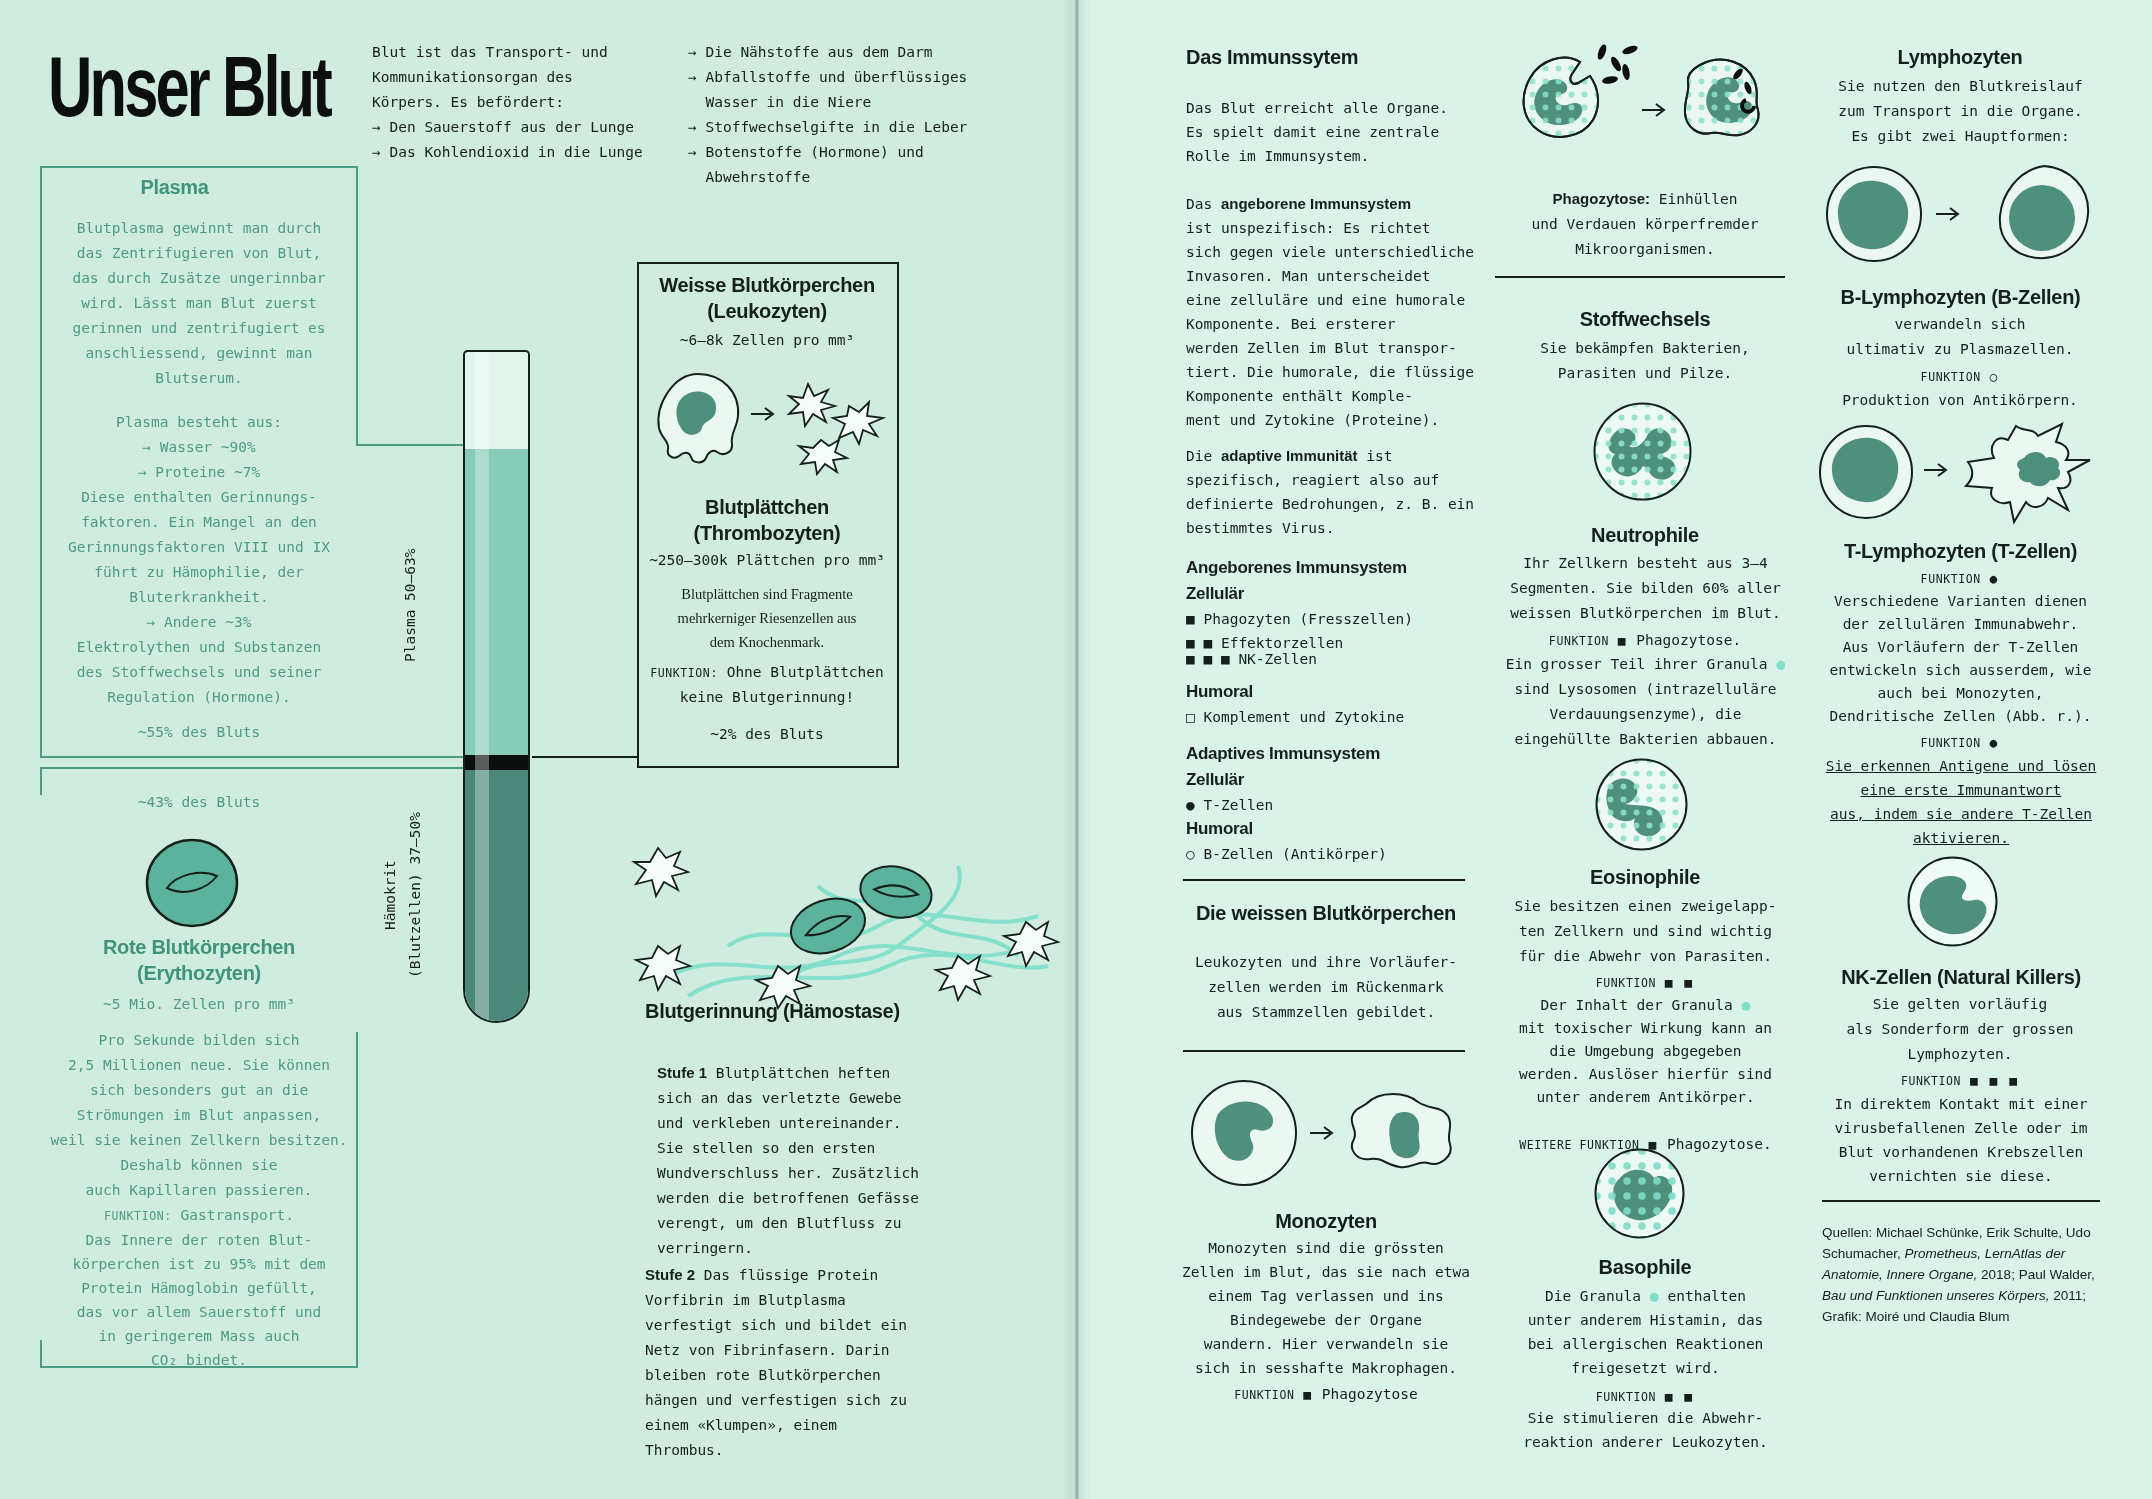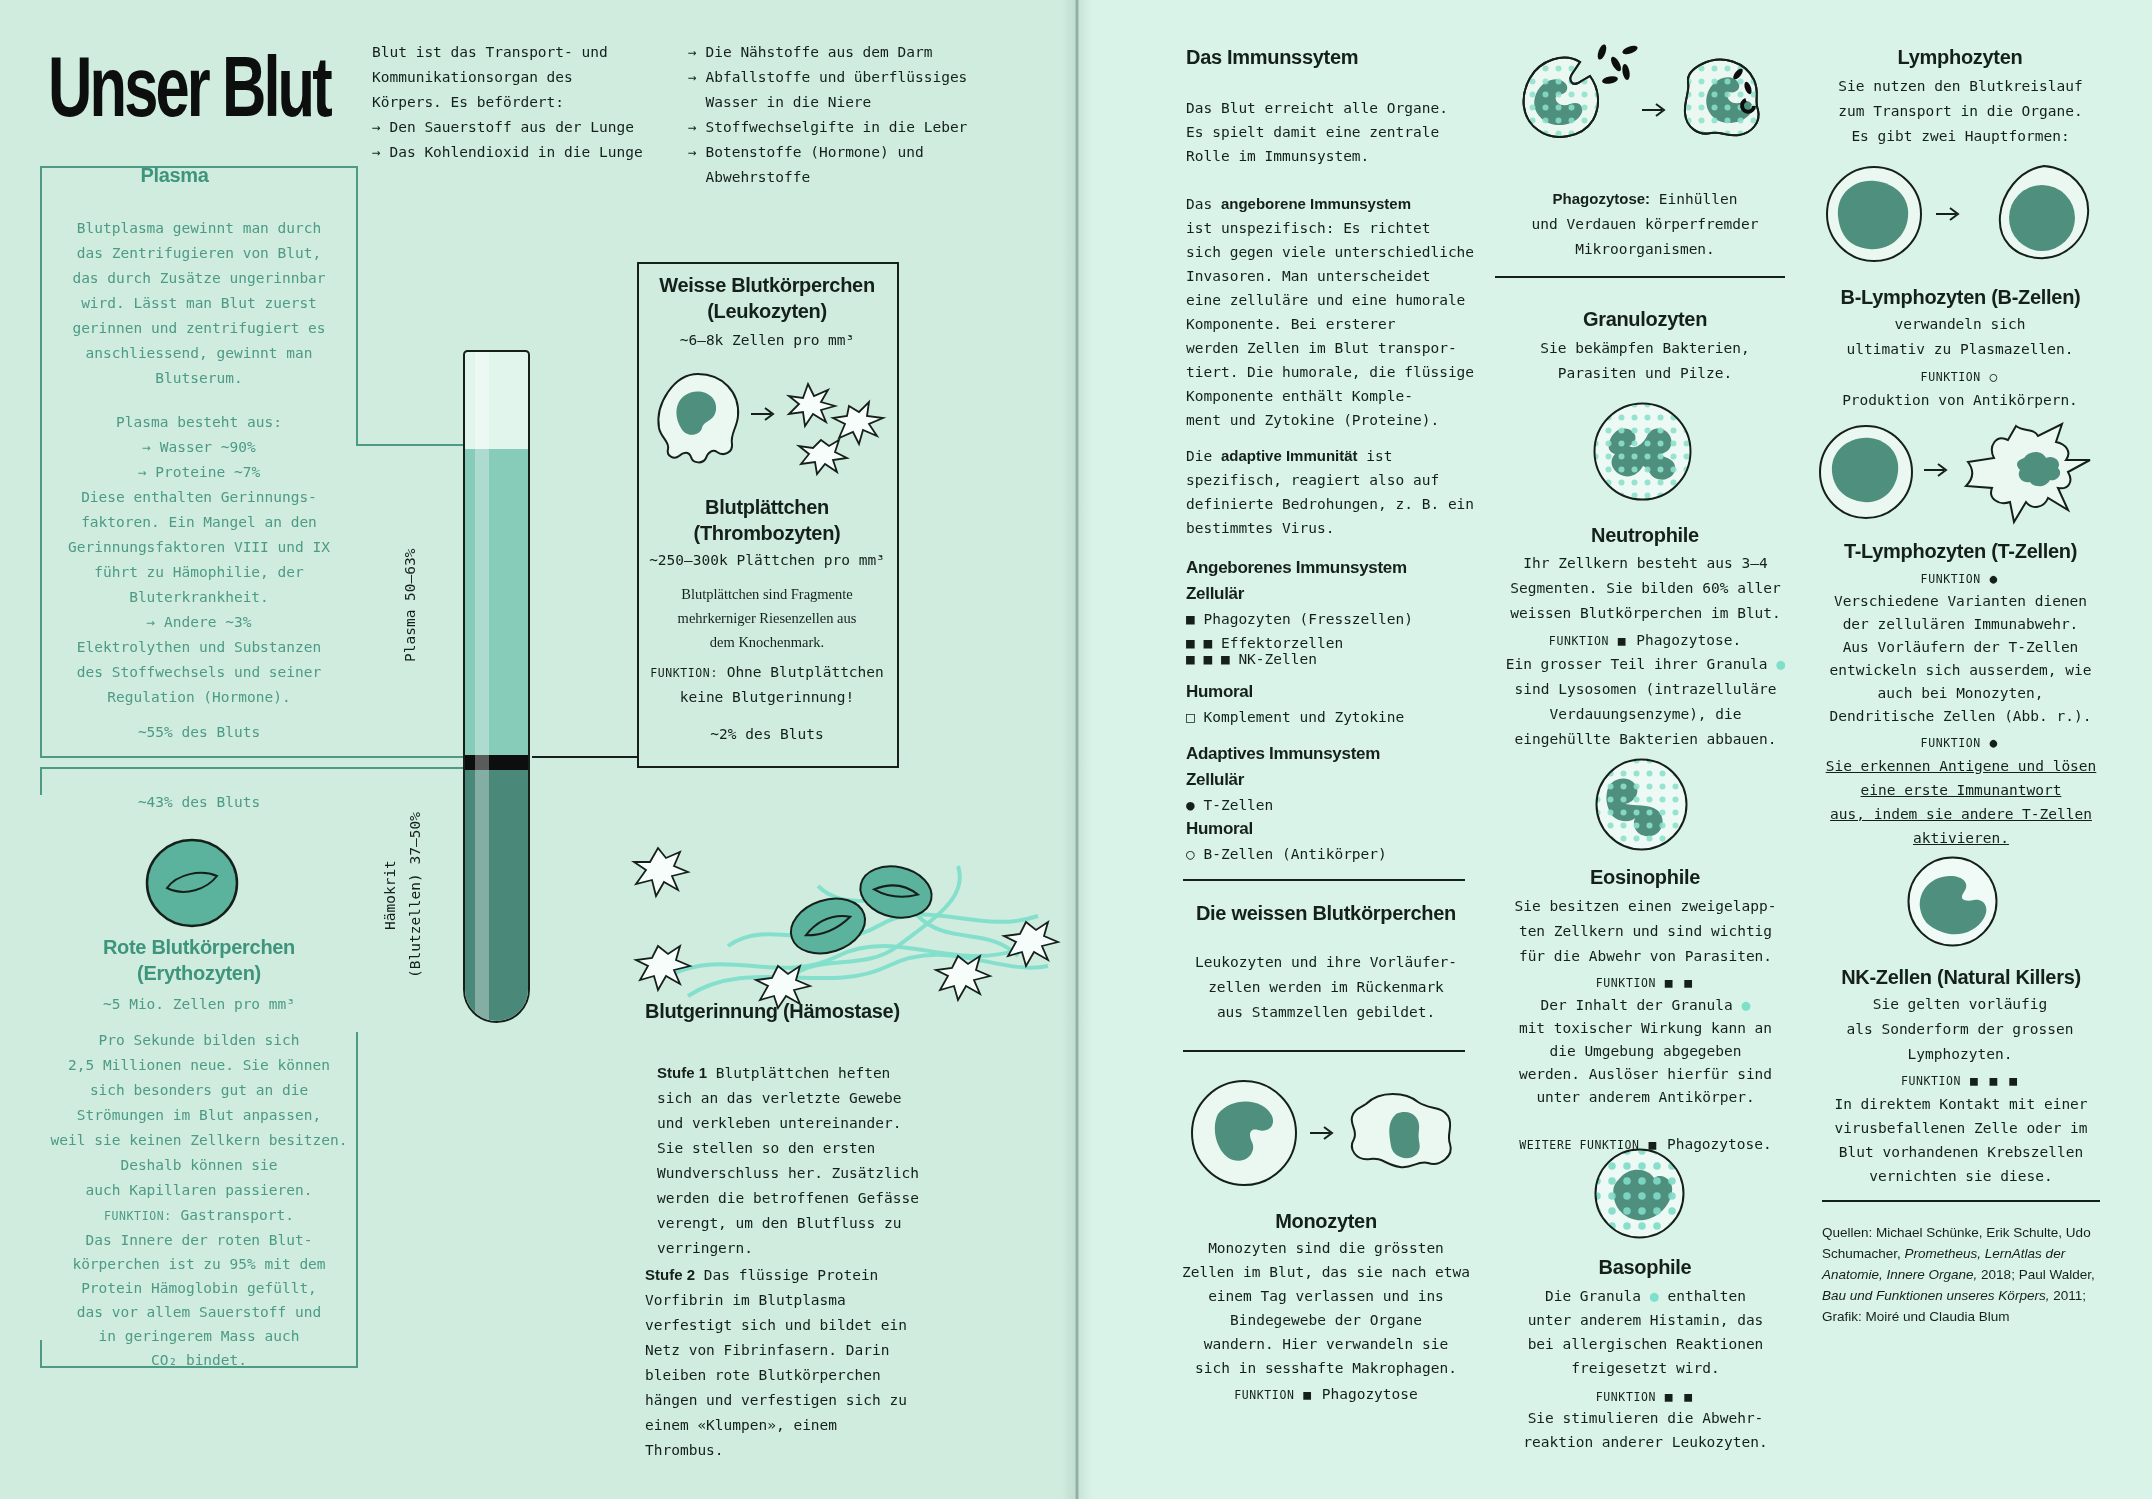--- a/index.html
+++ b/index.html
@@ -73,21 +73,21 @@
   Wasser in die Niere
 → Stoffwechselgifte in die Leber
 → Botenstoffe (Hormone) und
   Abwehrstoffe</div>
   <div class="abs mono prw" style="left:372px;top:40px;width:310px;">Blut ist das Transport- und
 Kommunikationsorgan des
 Körpers. Es befördert:
 → Den Sauerstoff aus der Lunge
 → Das Kohlendioxid in die Lunge</div>
 
-  <div class="abs head h20 tealhead ctr" style="left:40px;top:162px;width:269px;">Plasma</div>
+  <div class="abs head h20 tealhead ctr" style="left:40px;top:174px;width:269px;">Plasma</div>
   <div class="abs mono teal ctr pre" style="left:35px;top:216px;width:328px;">Blutplasma gewinnt man durch
 das Zentrifugieren von Blut,
 das durch Zusätze ungerinnbar
 wird. Lässt man Blut zuerst
 gerinnen und zentrifugiert es
 anschliessend, gewinnt man
 Blutserum.</div>
   <div class="abs mono teal ctr pre" style="left:30px;top:410px;width:338px;">Plasma besteht aus:
 → Wasser ~90%
 → Proteine ~7%
@@ -270,21 +270,21 @@
     <path d="M200 26 C220 16 244 24 252 42 C258 55 252 62 256 72 C259 84 250 95 237 97 C226 99 219 93 209 95 C196 98 184 89 183 75 C182 62 188 54 186 44 C185 36 192 30 200 26 Z" fill="url(#gd)" opacity=".85"></path>
     <path d="M200 26 C220 16 244 24 252 42 C258 55 252 62 256 72 C259 84 250 95 237 97 C226 99 219 93 209 95 C196 98 184 89 183 75 C182 62 188 54 186 44 C185 36 192 30 200 26 Z" class="ol"></path>
     <ellipse class="bac" cx="236" cy="36" rx="3" ry="6.5" transform="rotate(40 236 36)"></ellipse>
     <ellipse class="bac" cx="246" cy="50" rx="3" ry="6.5" transform="rotate(-20 246 50)"></ellipse>
     <path d="M244 62 a6 6 0 1 0 8 6" fill="none" stroke="#0d0f0e" stroke-width="4"></path>
   </svg>
   <div class="abs mono ctr pre" style="left:1495px;top:186px;width:300px;"><span class="bi">Phagozytose:</span><span> Einhüllen
 und Verdauen körperfremder
 Mikroorganismen.</span></div>
   <div class="abs hlb" style="left:1495px;top:276px;width:290px;"></div>
-  <div class="abs head h20 ctr" style="left:1495px;top:306px;width:300px;">Granulozyten</div>
+  <div class="abs head h20 ctr" style="left:1495px;top:306px;width:300px;">Stoffwechsels</div>
   <div class="abs mono ctr pre" style="left:1495px;top:336px;width:300px;">Sie bekämpfen Bakterien,
 Parasiten und Pilze.</div>
 
   <svg class="abs" style="left:1591px;top:400px;" width="103" height="103" viewBox="0 0 103 103">
     <circle cx="51.5" cy="51.5" r="48" fill="#edf9f4"></circle>
     <path class="nuc" d="M18 44 C20 30 34 24 42 32 C47 37 44 44 38 46 C44 50 52 44 56 36 C60 26 74 26 79 36 C84 46 76 54 68 54 C74 58 82 58 84 66 C86 76 74 83 64 78 C58 75 58 68 52 66 C48 74 38 80 28 74 C20 69 18 60 24 54 C18 52 17 48 18 44 Z"></path>
     <circle cx="51.5" cy="51.5" r="47" fill="url(#gd)" opacity=".9"></circle>
     <circle cx="51.5" cy="51.5" r="48" class="ol"></circle>
   </svg>
   <div class="abs head h20 ctr" style="left:1495px;top:522px;width:300px;">Neutrophile</div>

